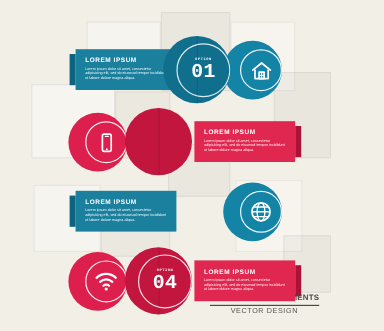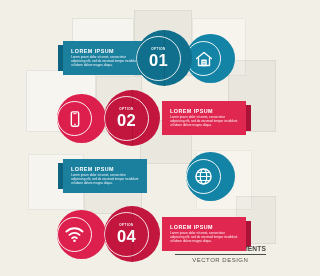--- a/index.html
+++ b/index.html
@@ -33,21 +33,21 @@
   .b-body{
     font-size:3.1px;color:#ffffff;line-height:3.9px;
     margin:0;opacity:.93;
   }
   
   .tail{position:absolute;top:17px;width:5px;height:26px;}
 
   
   .circ{
     position:absolute;border-radius:50%;
-    display:flex;align-items:center;justify-content:flex-start;
+    display:flex;align-items:center;justify-content:flex-end;font-family:Liberation Mono, monospace;
   }
   .num-circ{width:56px;height:56px;top:2px;}
   .num-ring{
     width:43px;height:43px;border-radius:50%;
     border:1.1px solid rgba(255,255,255,.85);
     display:flex;flex-direction:column;align-items:center;justify-content:center;
   }
   .opt-lbl{
     font-size:3px;font-weight:bold;color:#fff;letter-spacing:.5px;
     line-height:3.4px;margin-bottom:.5px;
@@ -135,24 +135,20 @@
           </div>
         </div>
         <div class="banner" style="left: 162px; width: 84px; background: rgb(224, 39, 80); text-align: left; z-index: 2;">
           <div class="banner-inner">
             <div class="b-title">LOREM IPSUM</div>
             <div class="b-body">Lorem ipsum dolor sit amet, consectetur adipisicing elit, sed do eiusmod tempor incididunt ut labore dolore magna aliqua.</div>
           </div>
         </div>
         <div class="circ num-circ" style="left: 104px; background: rgb(194, 22, 63); overflow: hidden; z-index: 3;">
           <div class="seam" style="left: 27.6px; top: 0px; height: 56px;"></div>
-          <div class="num-ring">
-            <div class="opt-lbl">OPTION</div>
-            <div class="num-txt">02</div>
-          </div>
         </div>
       </div>
       <div class="row" style="top: 146px; left: 0px; width: 276px;">
         <div class="tail" style="background: rgb(13, 100, 128); left: 58px; z-index: 0;"></div>
         <div class="circ ico-circ" style="left: 186px; background: rgb(19, 131, 166); z-index: 1;">
           <div class="ico-ring">
             <svg width="21" height="21" viewBox="0 0 24 24">
               <circle cx="12" cy="12" r="8.6" style="fill:none;stroke:#fff;stroke-width:1.7;stroke-linecap:round;stroke-linejoin:round"></circle>
               <ellipse cx="12" cy="12" rx="3.7" ry="8.6" style="fill:none;stroke:#fff;stroke-width:1.3"></ellipse>
               <path d="M3.4 12h17.2M4.7 7.4h14.6M4.7 16.6h14.6" style="fill:none;stroke:#fff;stroke-width:1.3"></path>

